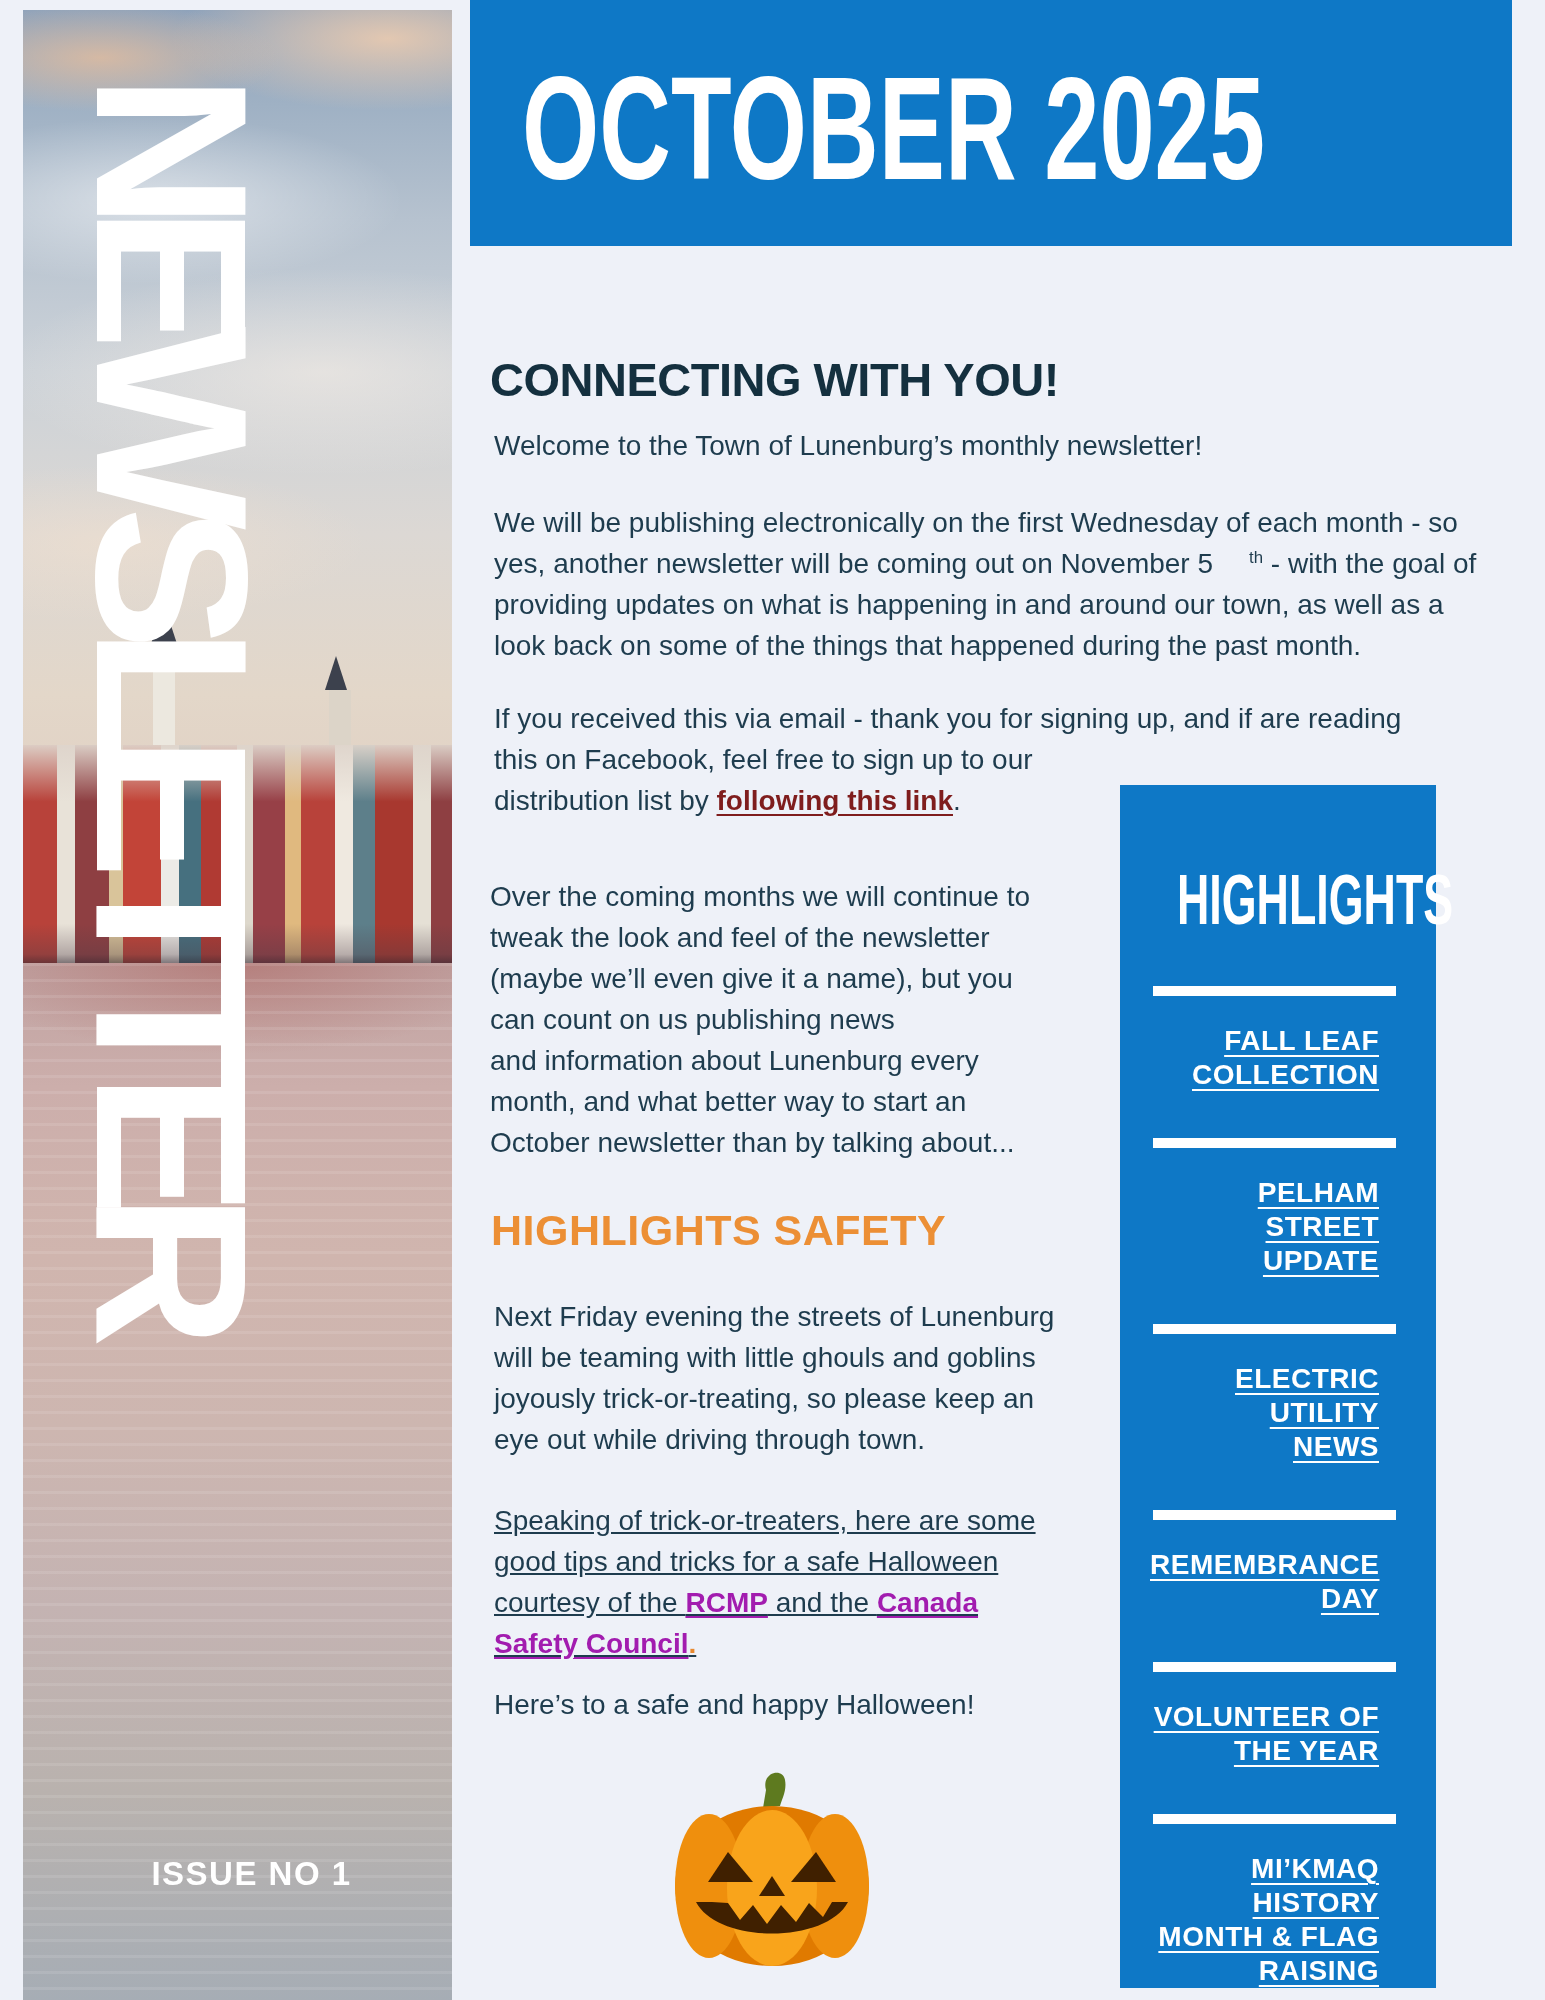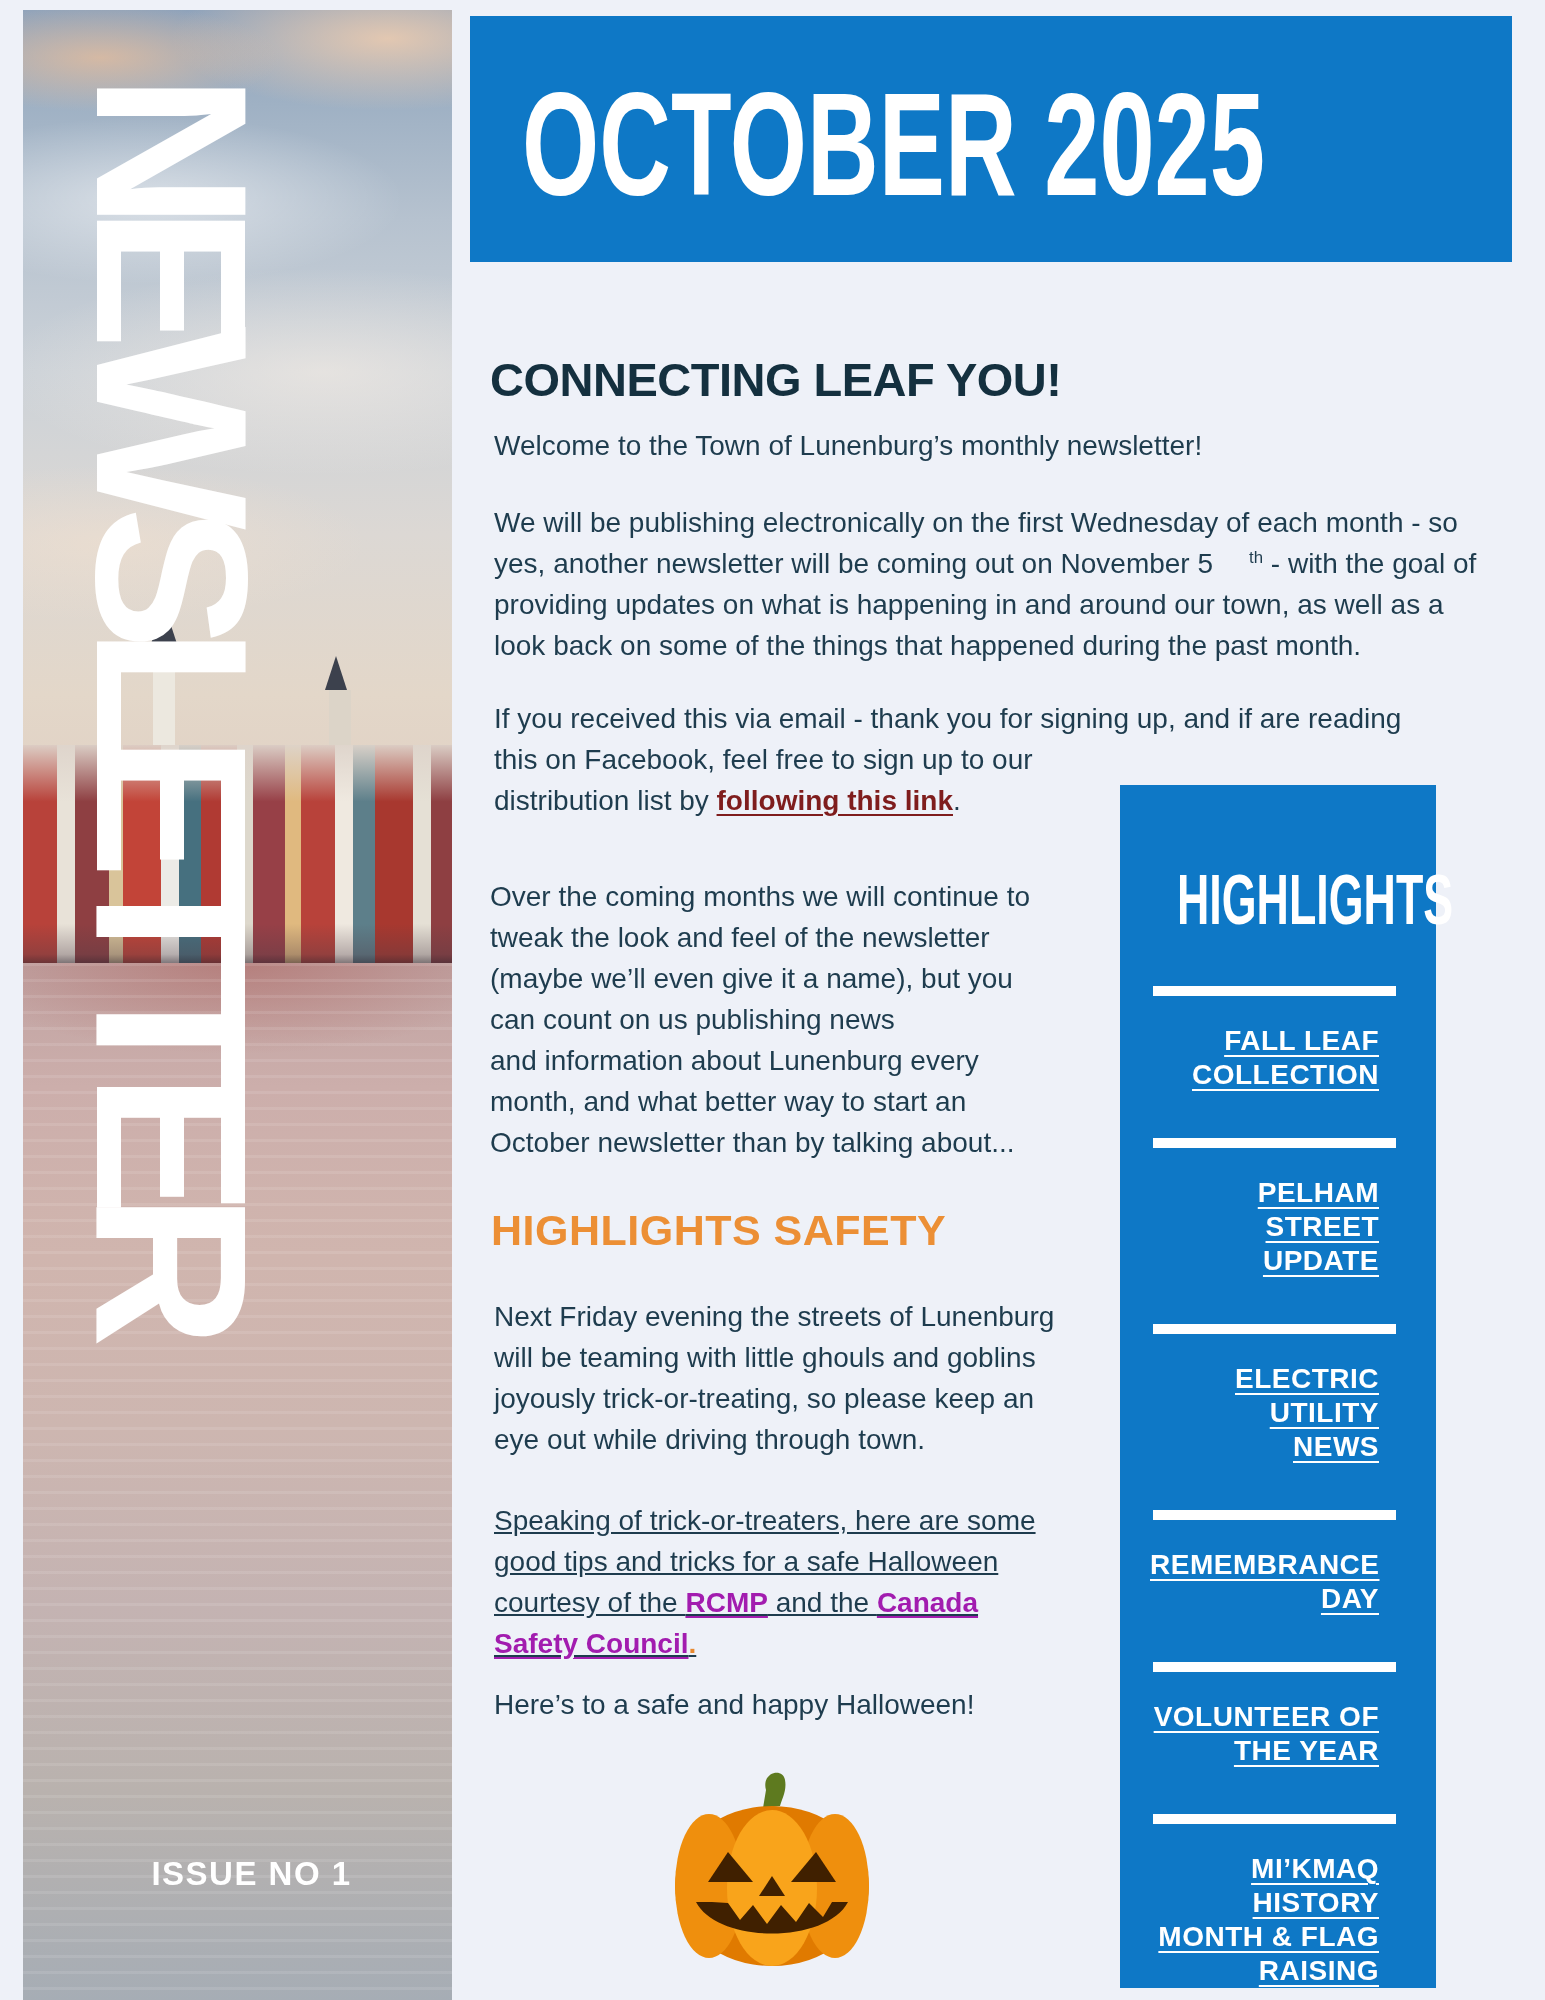--- a/index.html
+++ b/index.html
@@ -56,21 +56,21 @@
     font-size:215px;line-height:180px;letter-spacing:-23px;
     font-weight:bold;color:#ffffff;white-space:nowrap;
   }
   .issue-date,.issue-no{
     position:absolute;left:0;width:100%;text-align:center;padding-left:28px;box-sizing:border-box;
     color:#fff;font-weight:bold;font-size:33px;letter-spacing:1.5px;
   }
   .issue-date{top:1768px;}
   .issue-no{top:1845px;}
   
-  .banner{position:absolute;left:470px;top:16px;width:1042px;height:246px;}
+  .banner{position:absolute;left:470px;top:0;width:1042px;height:246px;}
   .banner-title{
     position:absolute;left:52px;top:56px;
     font-size:146px;line-height:1;font-weight:bold;color:#fff;
     transform:scaleX(.68);transform-origin:left top;white-space:nowrap;
   }
   
   .h1{
     position:absolute;left:490px;top:352px;
     font-size:47px;font-weight:bold;color:#14303f;letter-spacing:-.5px;white-space:nowrap;
   }
@@ -124,21 +124,21 @@
   <div class="houses"></div>
   <div class="water"></div>
   <div class="nl-title">NEWSLETTER</div>
   <div class="issue-no">ISSUE NO 1</div>
 </div>
 
 <div class="banner" style="background: rgb(14, 120, 198);">
   <div class="banner-title">OCTOBER 2025</div>
 </div>
 
-<div class="h1">CONNECTING LEAF YOU!</div>
+<div class="h1">CONNECTING WITH YOU!</div>
 <div class="para p-intro"><span>Welcome to the Town of Lunenburg’s monthly newsletter!</span></div>
 <div class="para p-publishing"><span>We will be publishing electronically on the first Wednesday of each month - so
 yes, another newsletter will be coming out on November 5</span><span class="sup">th</span><span> - with the goal of
 providing updates on what is happening in and around our town, as well as a
 look back on some of the things that happened during the past month.</span></div>
 <div class="para p-signup"><span>If you received this via email - thank you for signing up, and if are reading
 this on Facebook, feel free to sign up to our
 distribution list by </span><span class="lnk">following this link</span><span>.</span></div>
 <div class="para p-roadmap"><span>Over the coming months we will continue to
 tweak the look and feel of the newsletter

